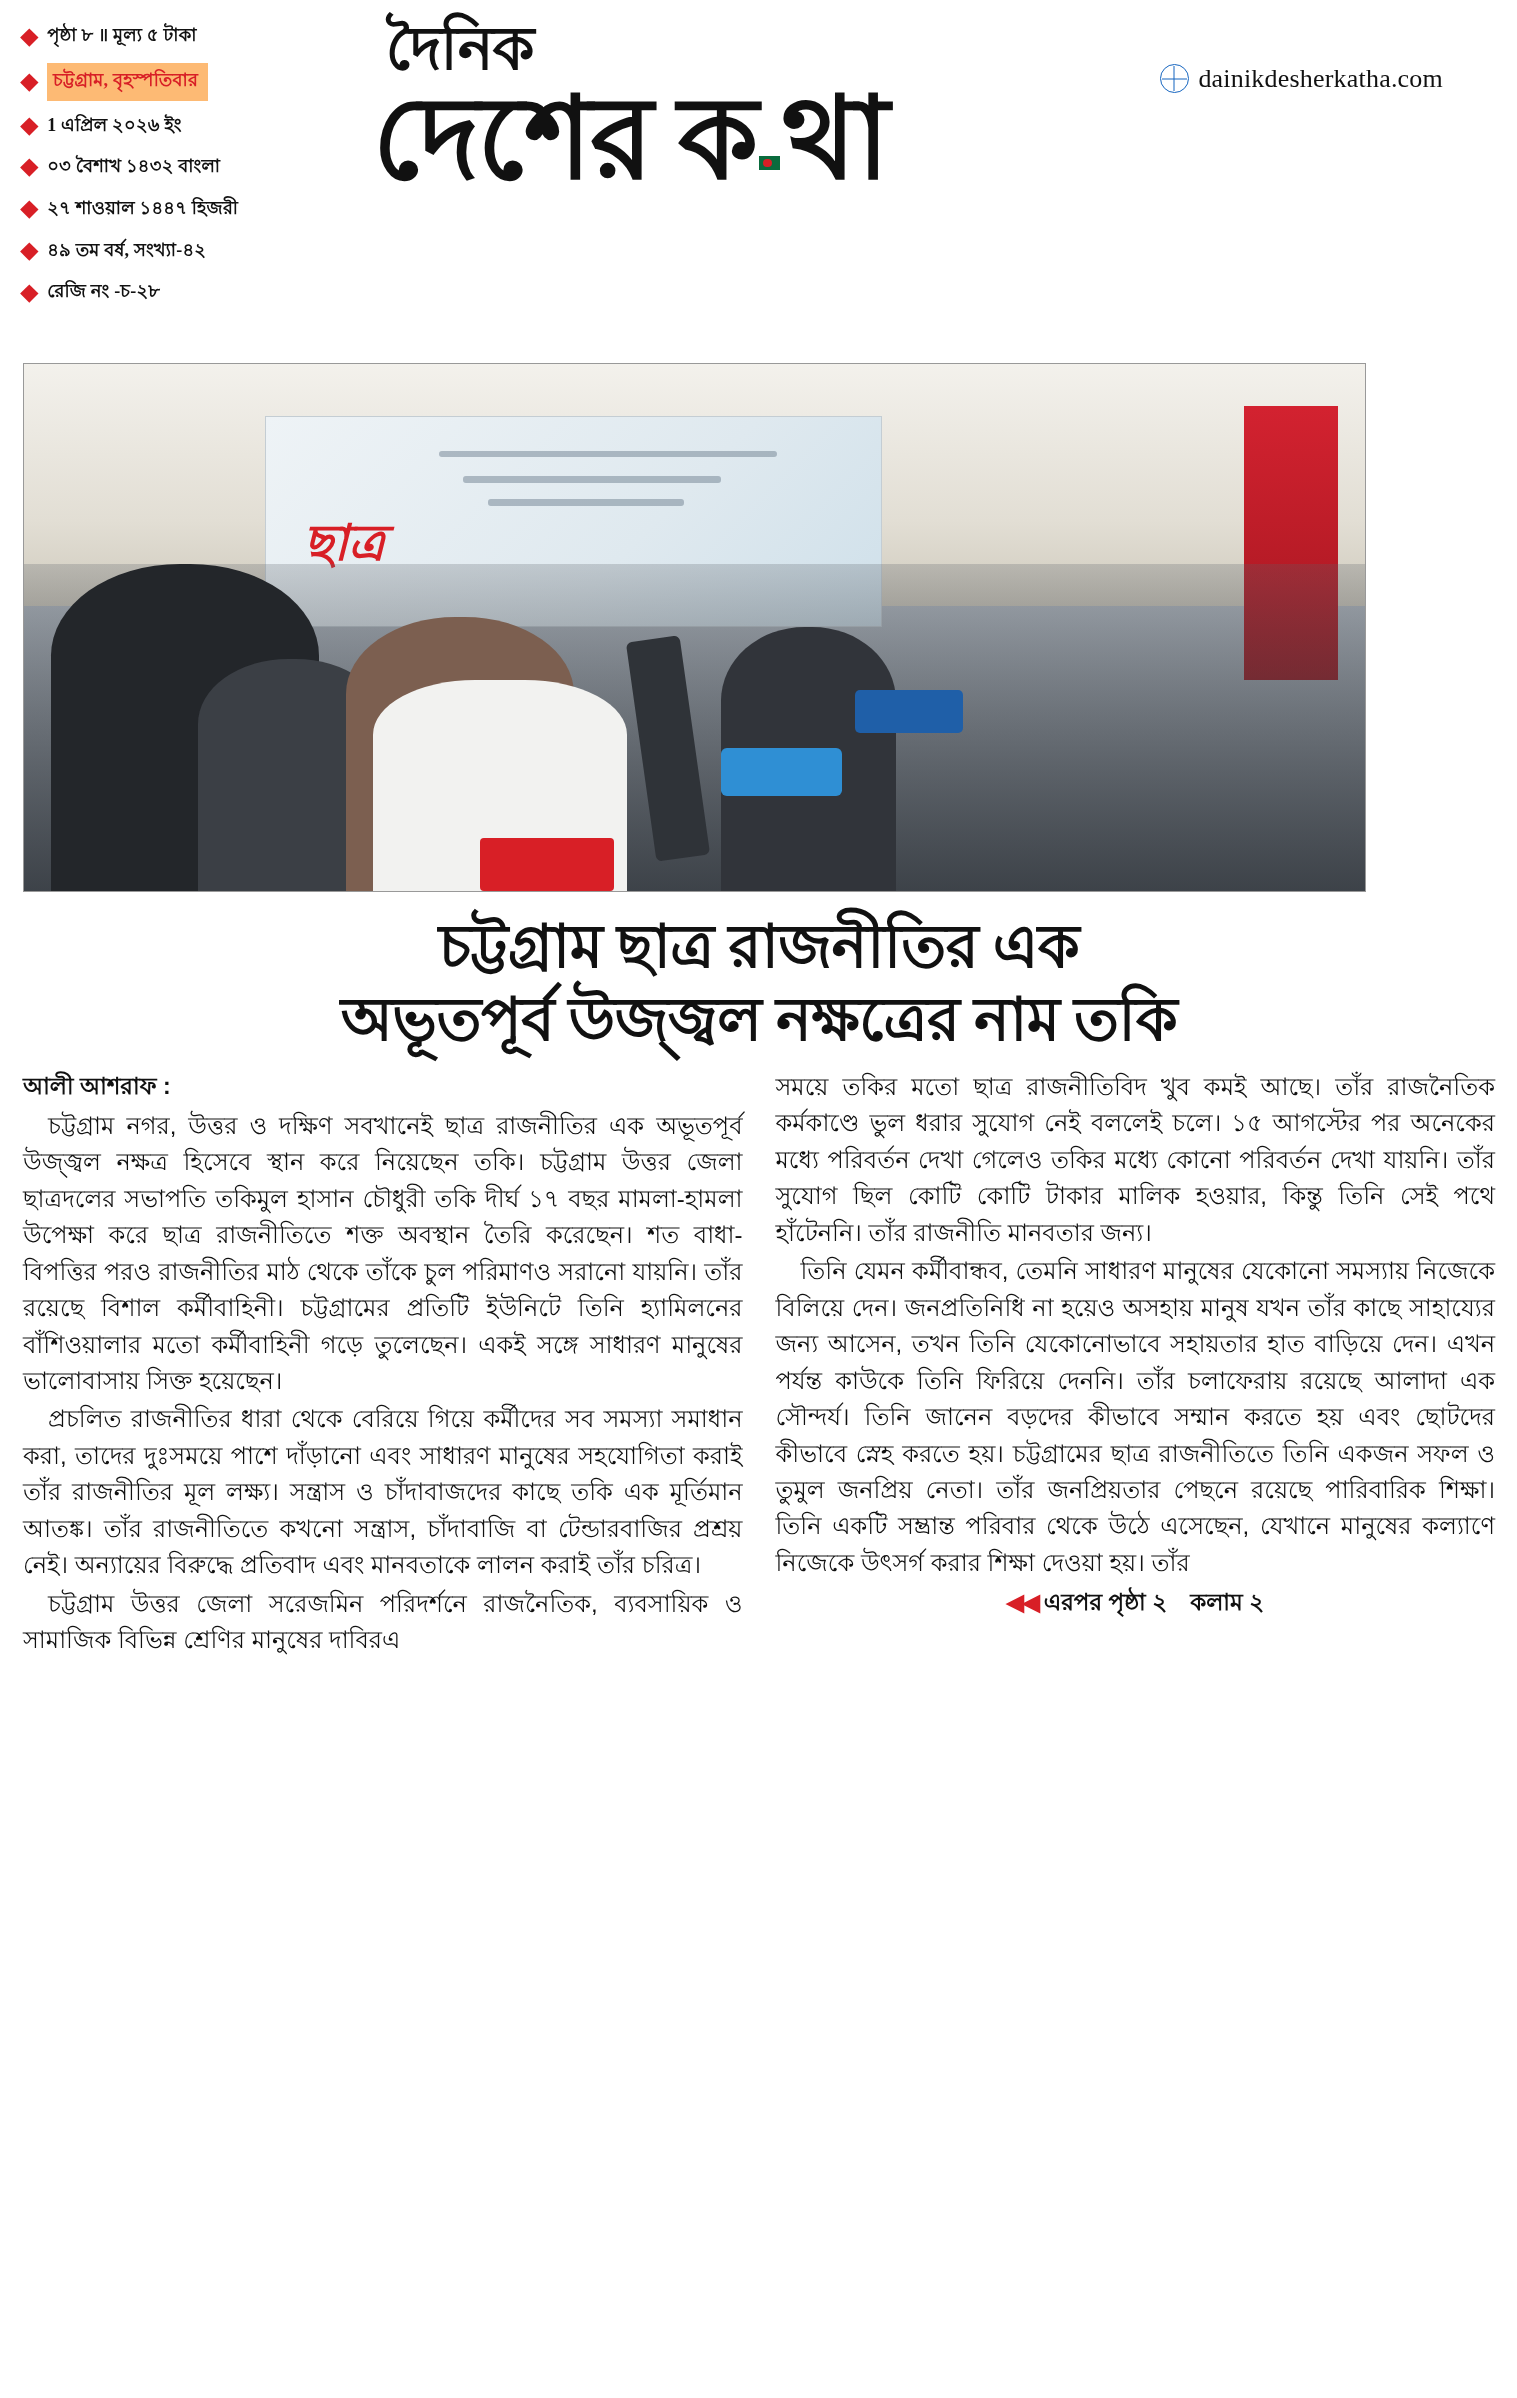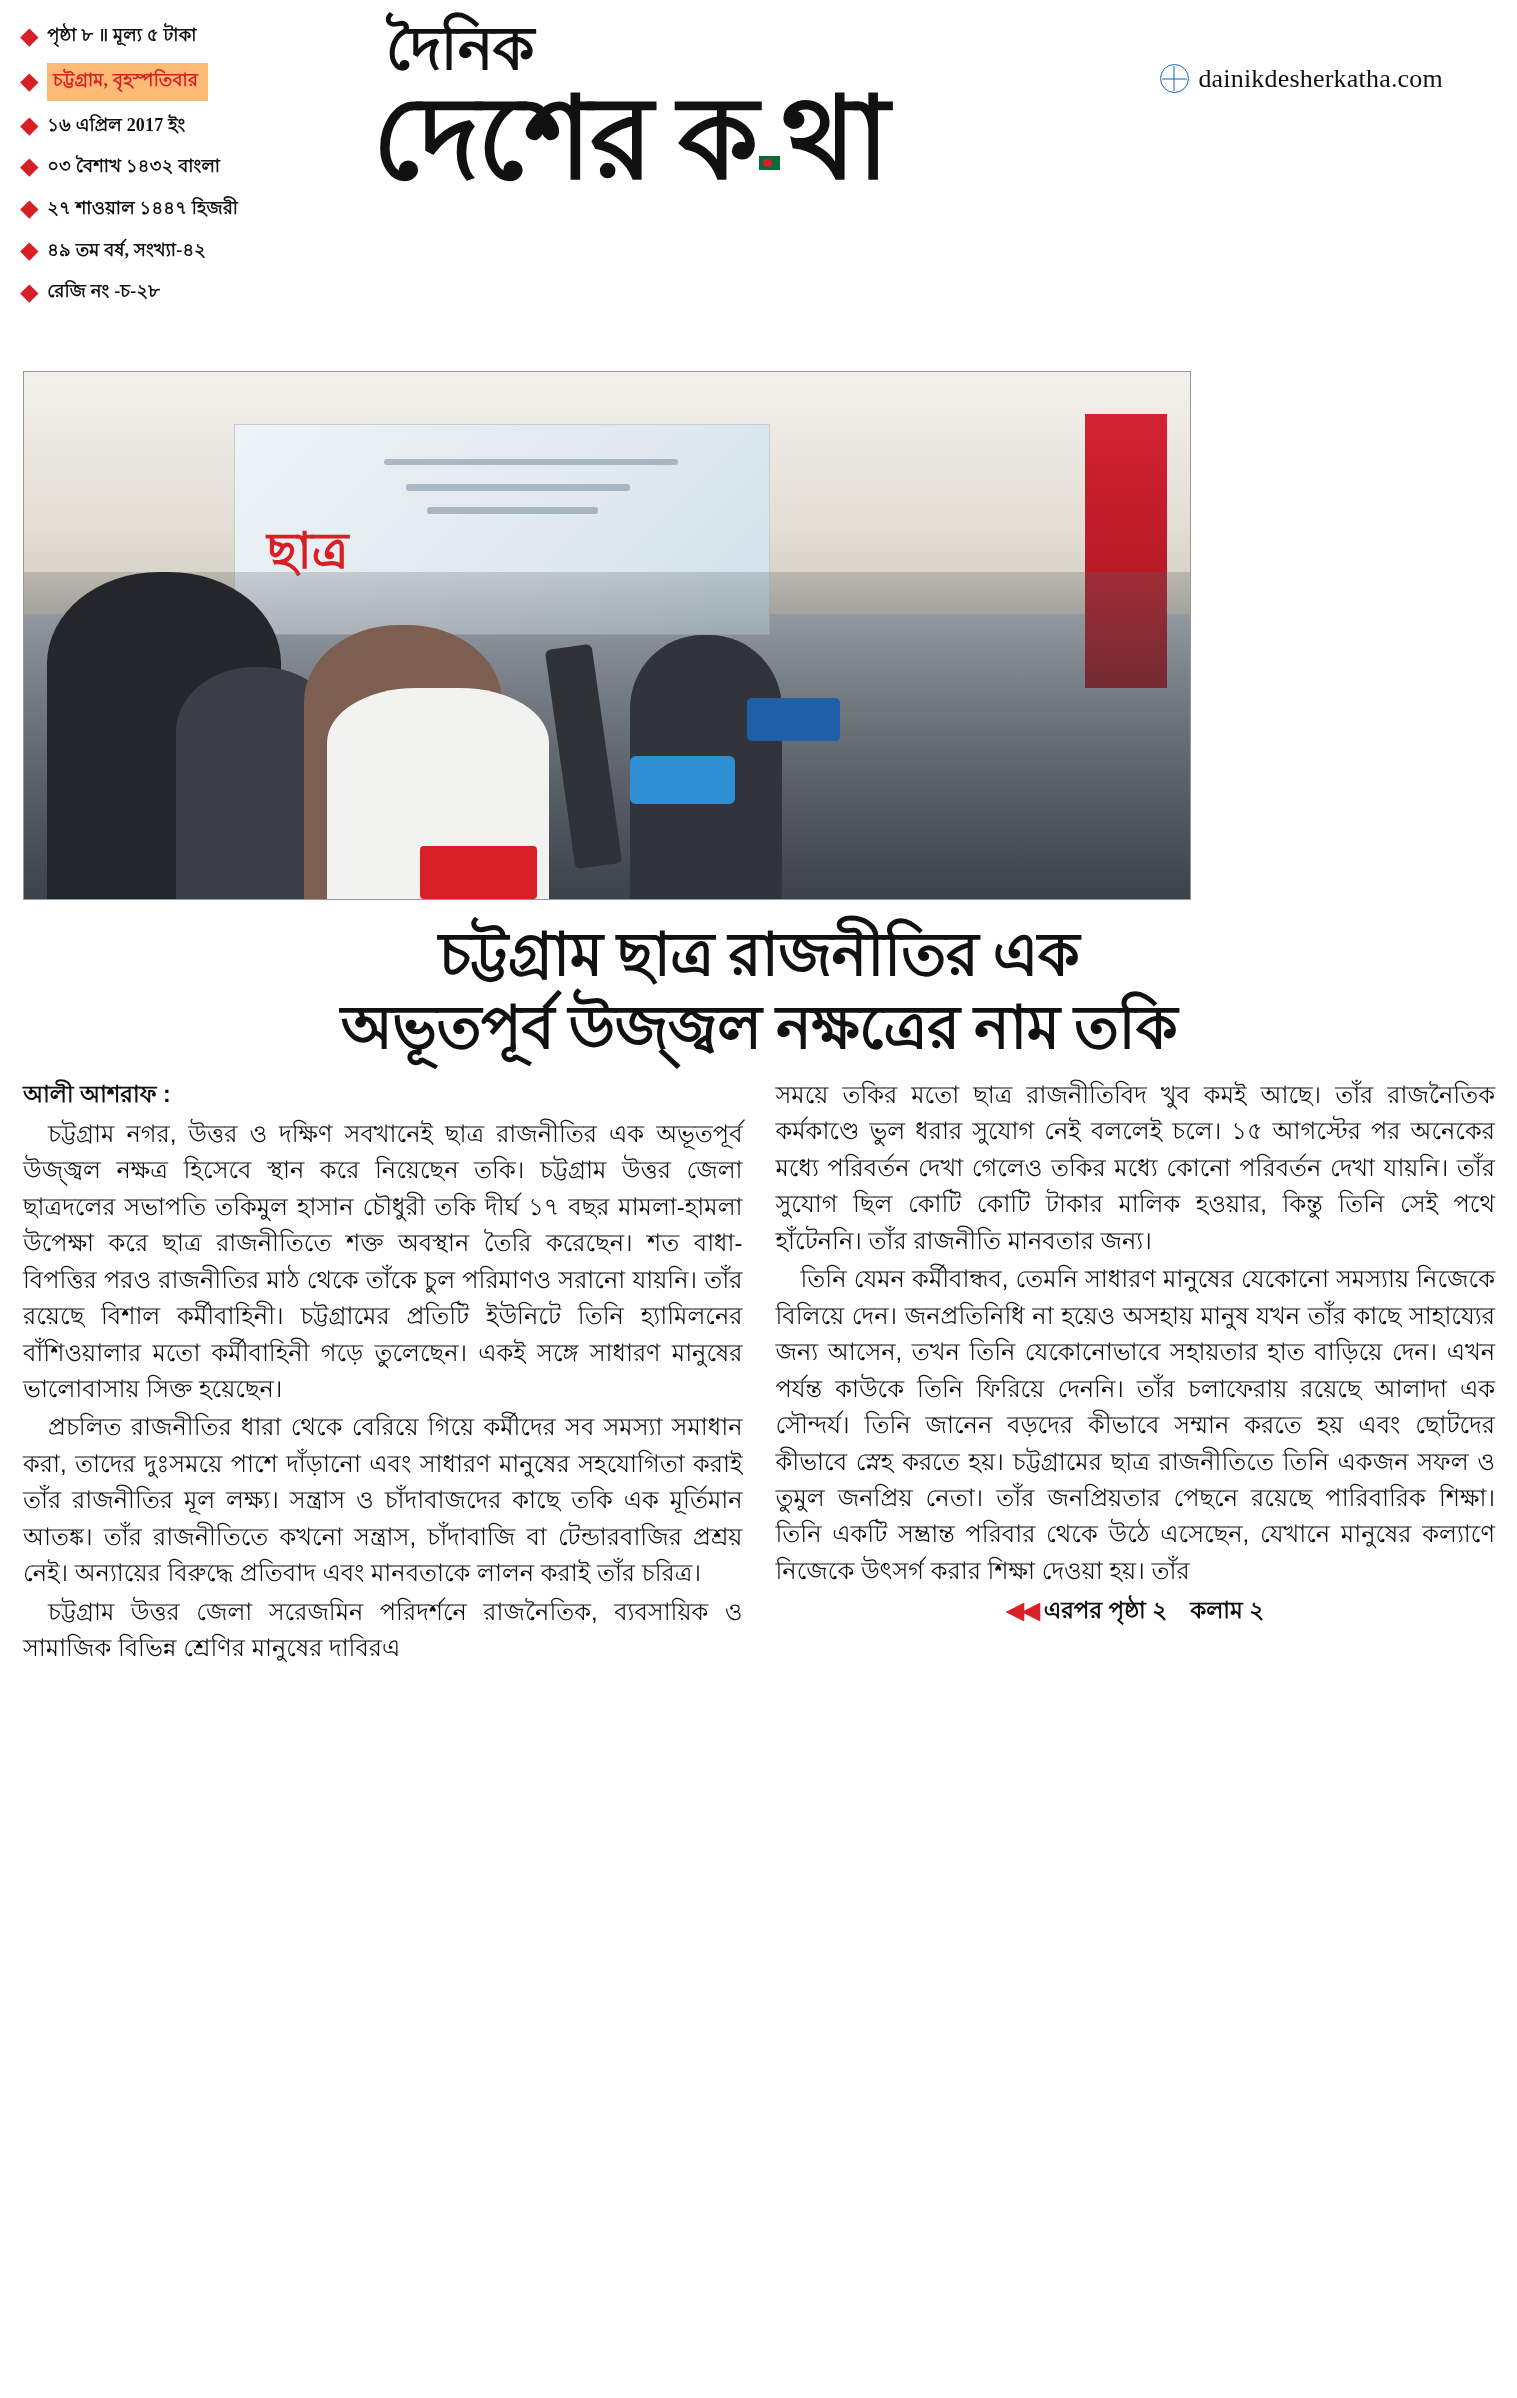--- a/index.html
+++ b/index.html
@@ -142,27 +142,28 @@
   .flag-dot::after {
     content: "";
     position: absolute;
     width: 8.7px; height: 8.7px; border-radius: 50%;
     background: #d81f26;
     left: 4.9px; top: 2.9px;
   }
 
   
   .photo {
-    margin-top: 8px;
-    width: 1168px;
+    margin-top: 0;
+    width: 1343px;
     height: 529px;
     border: 1px solid #999;
     position: relative;
     overflow: hidden;
     background: linear-gradient(180deg,#cfd6dc 0%, #b7bec6 40%, #8d949c 100%);
+    font-style: italic;
   }
   .photo .tent {
     position: absolute; left: 0; top: 0; width: 100%; height: 46%;
     background: linear-gradient(180deg,#f3f1ec 0%, #e2ded4 65%, #cfcabd 100%);
   }
   .photo .banner {
     position: absolute;
     left: 18%; top: 10%;
     width: 46%; height: 40%;
     background: linear-gradient(135deg,#eef3f6 0%, #dfe9ef 60%, #cfe0ea 100%);
@@ -295,21 +296,21 @@
       <div class="meta-row">
         <span class="diamond"></span>
         <span class="meta-text">পৃষ্ঠা ৮ ॥ মূল্য ৫ টাকা</span>
       </div>
       <div class="meta-row highlight">
         <span class="diamond"></span>
         <span class="meta-text">চট্টগ্রাম, বৃহস্পতিবার</span>
       </div>
       <div class="meta-row">
         <span class="diamond"></span>
-        <span class="meta-text">১৬ এপ্রিল 2017 ইং</span>
+        <span class="meta-text">1 এপ্রিল ২০২৬ ইং</span>
       </div>
       <div class="meta-row">
         <span class="diamond"></span>
         <span class="meta-text">০৩ বৈশাখ ১৪৩২ বাংলা</span>
       </div>
       <div class="meta-row">
         <span class="diamond"></span>
         <span class="meta-text">২৭ শাওয়াল ১৪৪৭ হিজরী</span>
       </div>
       <div class="meta-row">

